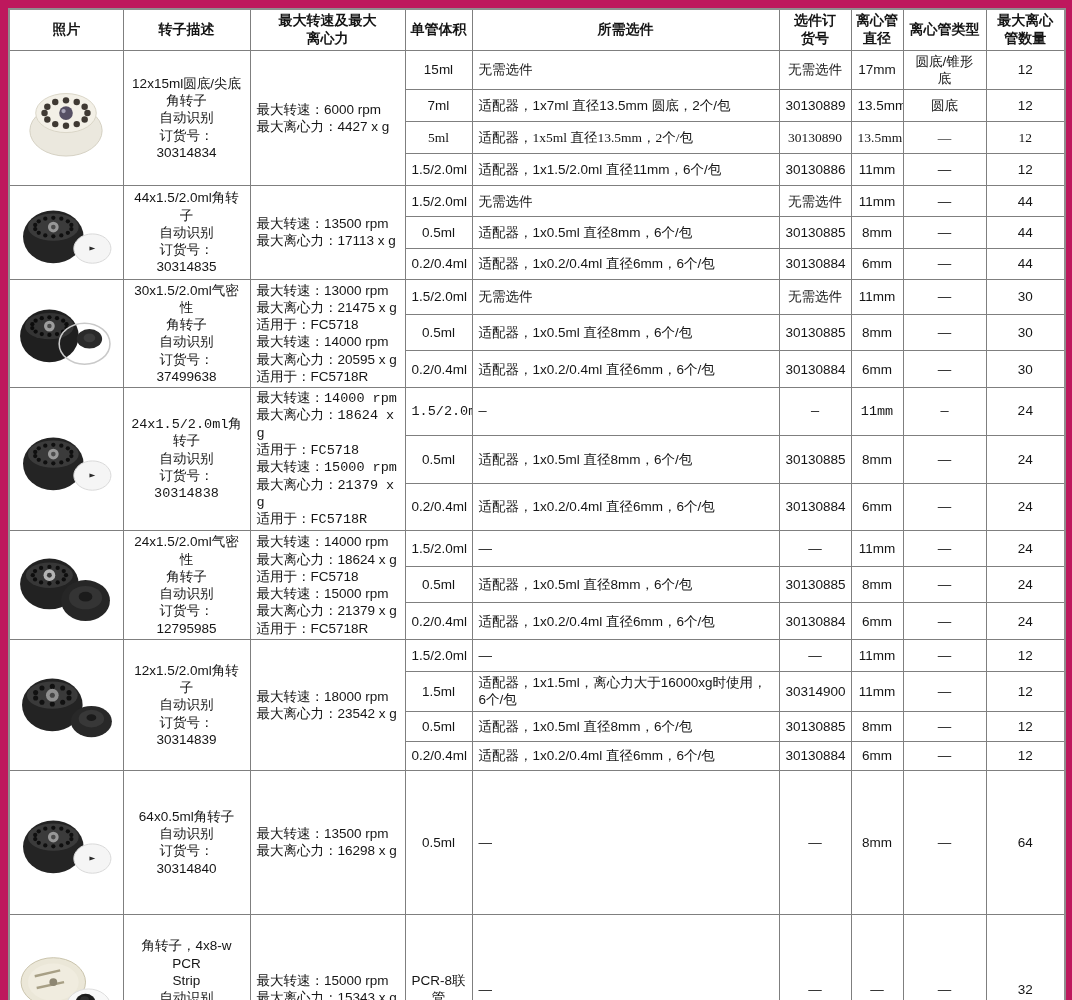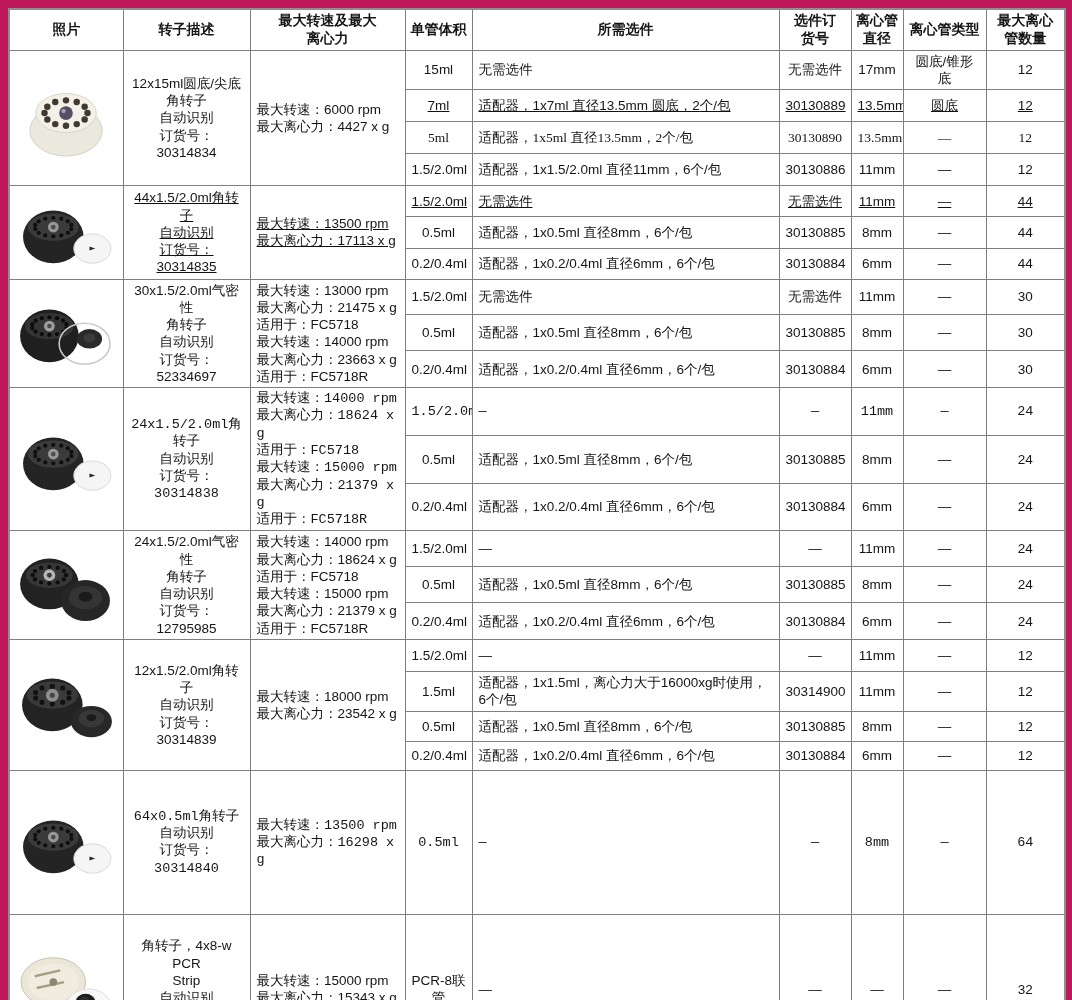--- a/index.html
+++ b/index.html
@@ -145,21 +145,21 @@
             <div>最大转速：6000 rpm</div>
             <div>最大离心力：4427 x g</div>
           </td>
           <td class="c vol">15ml</td>
           <td class="opt">无需选件</td>
           <td class="c">无需选件</td>
           <td class="c">17mm</td>
           <td class="c">圆底/锥形底</td>
           <td class="c cnt">12</td>
         </tr>
-        <tr style="height: 32px; text-decoration: underline;">
+        <tr style="height: 32px;">
           <td class="c vol">7ml</td>
           <td class="opt">适配器，1x7ml 直径13.5mm 圆底，2个/包</td>
           <td class="c">30130889</td>
           <td class="c">13.5mm</td>
           <td class="c">圆底</td>
           <td class="c cnt">12</td>
         </tr>
         <tr style="height: 32px; font-family: Liberation Serif, serif;">
           <td class="c vol">5ml</td>
           <td class="opt">适配器，1x5ml 直径13.5mm，2个/包</td>
@@ -169,21 +169,21 @@
           <td class="c cnt">12</td>
         </tr>
         <tr style="height: 32px;">
           <td class="c vol">1.5/2.0ml</td>
           <td class="opt">适配器，1x1.5/2.0ml 直径11mm，6个/包</td>
           <td class="c">30130886</td>
           <td class="c">11mm</td>
           <td class="c">—</td>
           <td class="c cnt">12</td>
         </tr>
-        <tr style="height: 31px; text-decoration: underline;">
+        <tr style="height: 31px;">
           <td rowspan="3" class="photo"><svg viewBox="0 0 100 86" width="98" height="84" xmlns="http://www.w3.org/2000/svg">
               <ellipse cx="37" cy="50" rx="31" ry="27" fill="#242424"></ellipse>
               <ellipse cx="37" cy="40" rx="26" ry="14" fill="#3b3b3b"></ellipse>
               <circle cx="37.0" cy="30.5" r="2.2" fill="#0f0f0f"></circle>
               <circle cx="45.2" cy="31.4" r="2.2" fill="#0f0f0f"></circle>
               <circle cx="51.9" cy="34.1" r="2.2" fill="#0f0f0f"></circle>
               <circle cx="55.5" cy="37.9" r="2.2" fill="#0f0f0f"></circle>
               <circle cx="55.5" cy="42.1" r="2.2" fill="#0f0f0f"></circle>
               <circle cx="51.9" cy="45.9" r="2.2" fill="#0f0f0f"></circle>
               <circle cx="45.2" cy="48.6" r="2.2" fill="#0f0f0f"></circle>
@@ -252,28 +252,28 @@
               <circle cx="33" cy="38" r="5.5" fill="#9e9e9e"></circle>
               <circle cx="33" cy="38" r="2.3" fill="#4a4a4a"></circle>
               <ellipse cx="69" cy="56" rx="26" ry="21" fill="none" stroke="#c9c9c9" stroke-width="1.6"></ellipse>
               <ellipse cx="74" cy="51" rx="13" ry="10" fill="#2a2a2a"></ellipse>
               <ellipse cx="74" cy="50" rx="6" ry="4.5" fill="#3c3c3c"></ellipse>
             </svg></td>
           <td rowspan="3" class="desc">
             <div>30x1.5/2.0ml气密性</div>
             <div>角转子</div>
             <div>自动识别</div>
-            <div>订货号：52334697</div>
+            <div>订货号：37499638</div>
           </td>
           <td rowspan="3" class="spec-col">
             <div>最大转速：13000 rpm</div>
             <div>最大离心力：21475 x g</div>
             <div>适用于：FC5718</div>
             <div>最大转速：14000 rpm</div>
-            <div>最大离心力：23663 x g</div>
+            <div>最大离心力：20595 x g</div>
             <div>适用于：FC5718R</div>
           </td>
           <td class="c vol">1.5/2.0ml</td>
           <td class="opt">无需选件</td>
           <td class="c">无需选件</td>
           <td class="c">11mm</td>
           <td class="c">—</td>
           <td class="c cnt">30</td>
         </tr>
         <tr style="height: 33px;">
@@ -463,21 +463,21 @@
           <td class="c cnt">12</td>
         </tr>
         <tr style="height: 29px;">
           <td class="c vol">0.2/0.4ml</td>
           <td class="opt">适配器，1x0.2/0.4ml 直径6mm，6个/包</td>
           <td class="c">30130884</td>
           <td class="c">6mm</td>
           <td class="c">—</td>
           <td class="c cnt">12</td>
         </tr>
-        <tr style="height: 144px; font-family: Liberation Mono, monospace;">
+        <tr style="height: 144px;">
           <td rowspan="1" class="photo"><svg viewBox="0 0 100 86" width="98" height="84" xmlns="http://www.w3.org/2000/svg">
               <ellipse cx="37" cy="50" rx="31" ry="27" fill="#242424"></ellipse>
               <ellipse cx="37" cy="40" rx="26" ry="14" fill="#3b3b3b"></ellipse>
               <circle cx="37.0" cy="30.5" r="2.2" fill="#0f0f0f"></circle>
               <circle cx="45.2" cy="31.4" r="2.2" fill="#0f0f0f"></circle>
               <circle cx="51.9" cy="34.1" r="2.2" fill="#0f0f0f"></circle>
               <circle cx="55.5" cy="37.9" r="2.2" fill="#0f0f0f"></circle>
               <circle cx="55.5" cy="42.1" r="2.2" fill="#0f0f0f"></circle>
               <circle cx="51.9" cy="45.9" r="2.2" fill="#0f0f0f"></circle>
               <circle cx="45.2" cy="48.6" r="2.2" fill="#0f0f0f"></circle>

